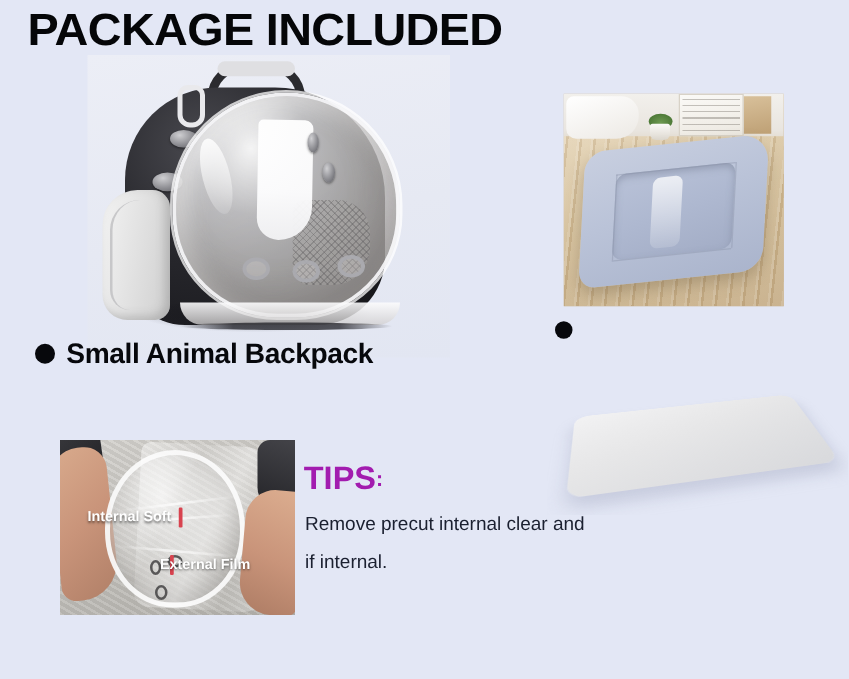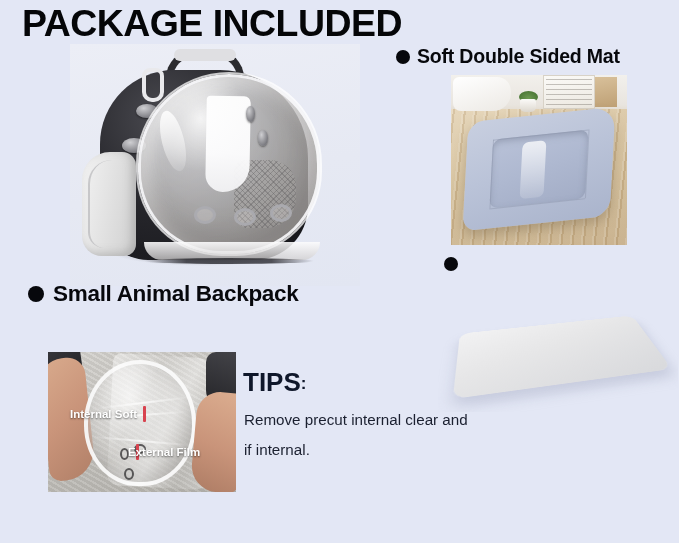--- a/index.html
+++ b/index.html
@@ -67,21 +67,21 @@
     top: 257px;
     font-size: 20.5px;
     letter-spacing: -0.2px;
   }
   #label-support .bullet-dot {
     width: 14px; height: 14px; margin-right: 4px;
   }
 
   #label-backpack {
     left: 28px;
-    top: 281px;
+    top: 270px;
     font-size: 22.5px;
     letter-spacing: -0.3px;
     justify-content: space-between;
   }
   #label-backpack .bullet-dot {
     width: 16px; height: 16px; margin-right: 9px;
   }
 
   
   .photo {
@@ -436,21 +436,21 @@
     border-radius: 1px;
   }
 
   
   #tips-title {
     position: absolute;
     left: 243px;
     top: 367px;
     font-size: 26px;
     font-weight: bold;
-    color: #0f172a;
+    color: #a21caf;
     letter-spacing: 0px;
     font-family: "Liberation Sans", sans-serif;
   }
   #tips-title .colon {
     font-size: 17px;
     vertical-align: 2px;
   }
   #tips-lines {
     position: absolute;
     left: 244px;
@@ -497,24 +497,20 @@
     <div class="bp-pocket-seam"></div>
     <div class="bp-base"></div>
     <div class="bp-ground"></div>
   </div>
 
   <div class="bullet-label" id="label-backpack">
     <span class="bullet-dot"></span>
     <span>Small Animal Backpack</span>
   </div>
 
-  <div class="bullet-label" id="label-mat">
-    <span class="bullet-dot"></span>
-    <span>Soft Double Sided Mat</span>
-  </div>
 
   <div class="photo" id="photo-mat">
     <div class="mat-wallbg"></div>
     <div class="mat-floor"></div>
     <div class="mat-pillow"></div>
     <div class="mat-frame2"></div>
     <div class="mat-frame"></div>
     <div class="mat-frame-lines"></div>
     <div class="mat-plant-leaf"></div>
     <div class="mat-plant-pot"></div>

